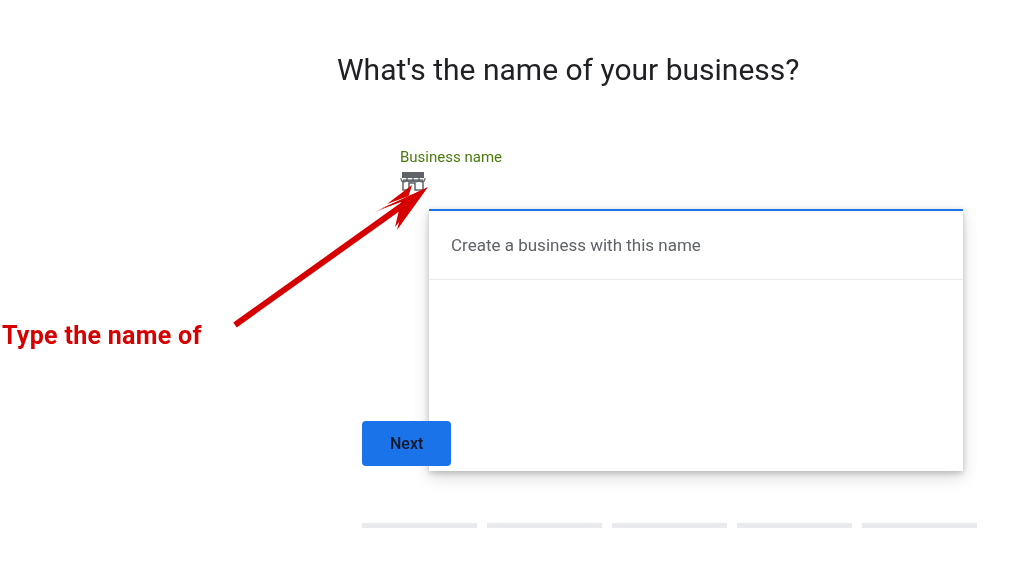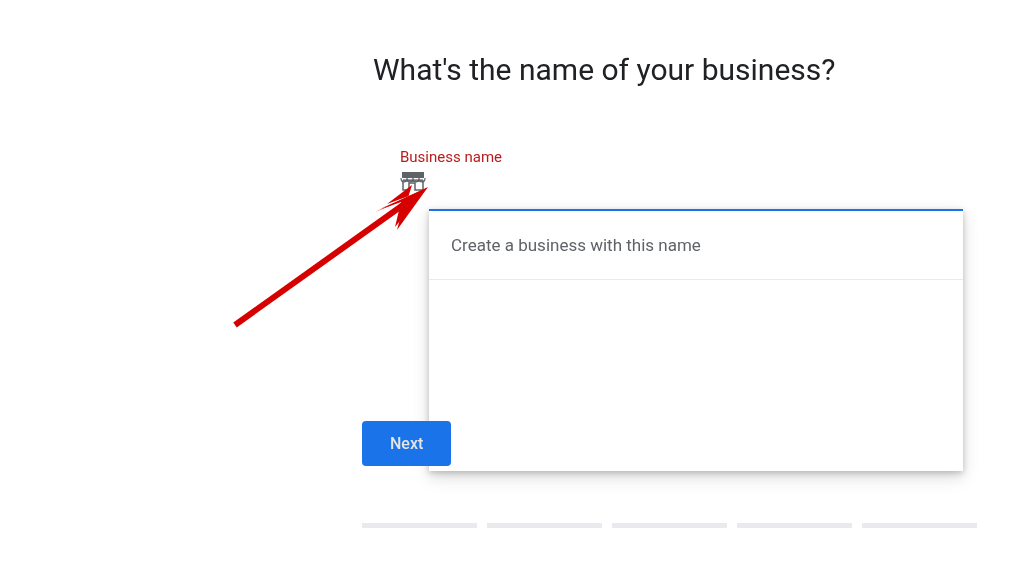--- a/index.html
+++ b/index.html
@@ -16,30 +16,29 @@
       overflow: hidden;
     }
     .page-title {
       position: absolute;
       top: 52px;
       left: 337px;
       font-size: 30px;
       font-weight: 400;
       color: #202124;
       letter-spacing: 0;
-      margin-left: 36px;
     }
     .field-wrapper {
       position: absolute;
       top: 148px;
       left: 400px;
     }
     .field-label {
       font-size: 15px;
-      color: #b91c1c;
+      color: #4d7c0f;
       margin-bottom: 48px;
       display: block;
       font-weight: 400;
     }
     .store-icon {
       position: absolute;
       top: 170px;
       left: 400px;
     }
     .dropdown {
@@ -57,21 +56,21 @@
       font-size: 17px;
       color: #5f6368;
       border-bottom: 1px solid #e8eaed;
       cursor: pointer;
     }
     .next-button {
       position: absolute;
       top: 421px;
       left: 362px;
       background: #1a73e8;
-      color: #e5e5e5;
+      color: #0f172a;
       border: none;
       font-size: 16px;
       font-weight: 500;
       padding: 13px 28px;
       border-radius: 4px;
       cursor: pointer;
       font-family: inherit;
     }
     .progress-bar {
       position: absolute;
@@ -129,20 +128,21 @@
 
 <div class="progress-bar">
   <div class="progress-segment"></div>
   <div class="progress-segment"></div>
   <div class="progress-segment"></div>
   <div class="progress-segment"></div>
   <div class="progress-segment"></div>
 </div>
 
 <div class="annotation">
+  <div>Type the name of</div>
 </div>
 
 <svg class="arrow" width="220" height="160" viewBox="0 0 220 160">
   <defs>
     <filter id="ds" x="-20%" y="-20%" width="140%" height="140%">
       <feDropShadow dx="0" dy="0" stdDeviation="1" flood-color="#fff" flood-opacity="1"></feDropShadow>
     </filter>
   </defs>
   <path d="M 10 150 L 185 25" stroke="#d60000" stroke-width="6" fill="none"></path>
   <path d="M 200 15 L 162 29 L 187 10 L 176 45 Z" fill="#d60000"></path>

